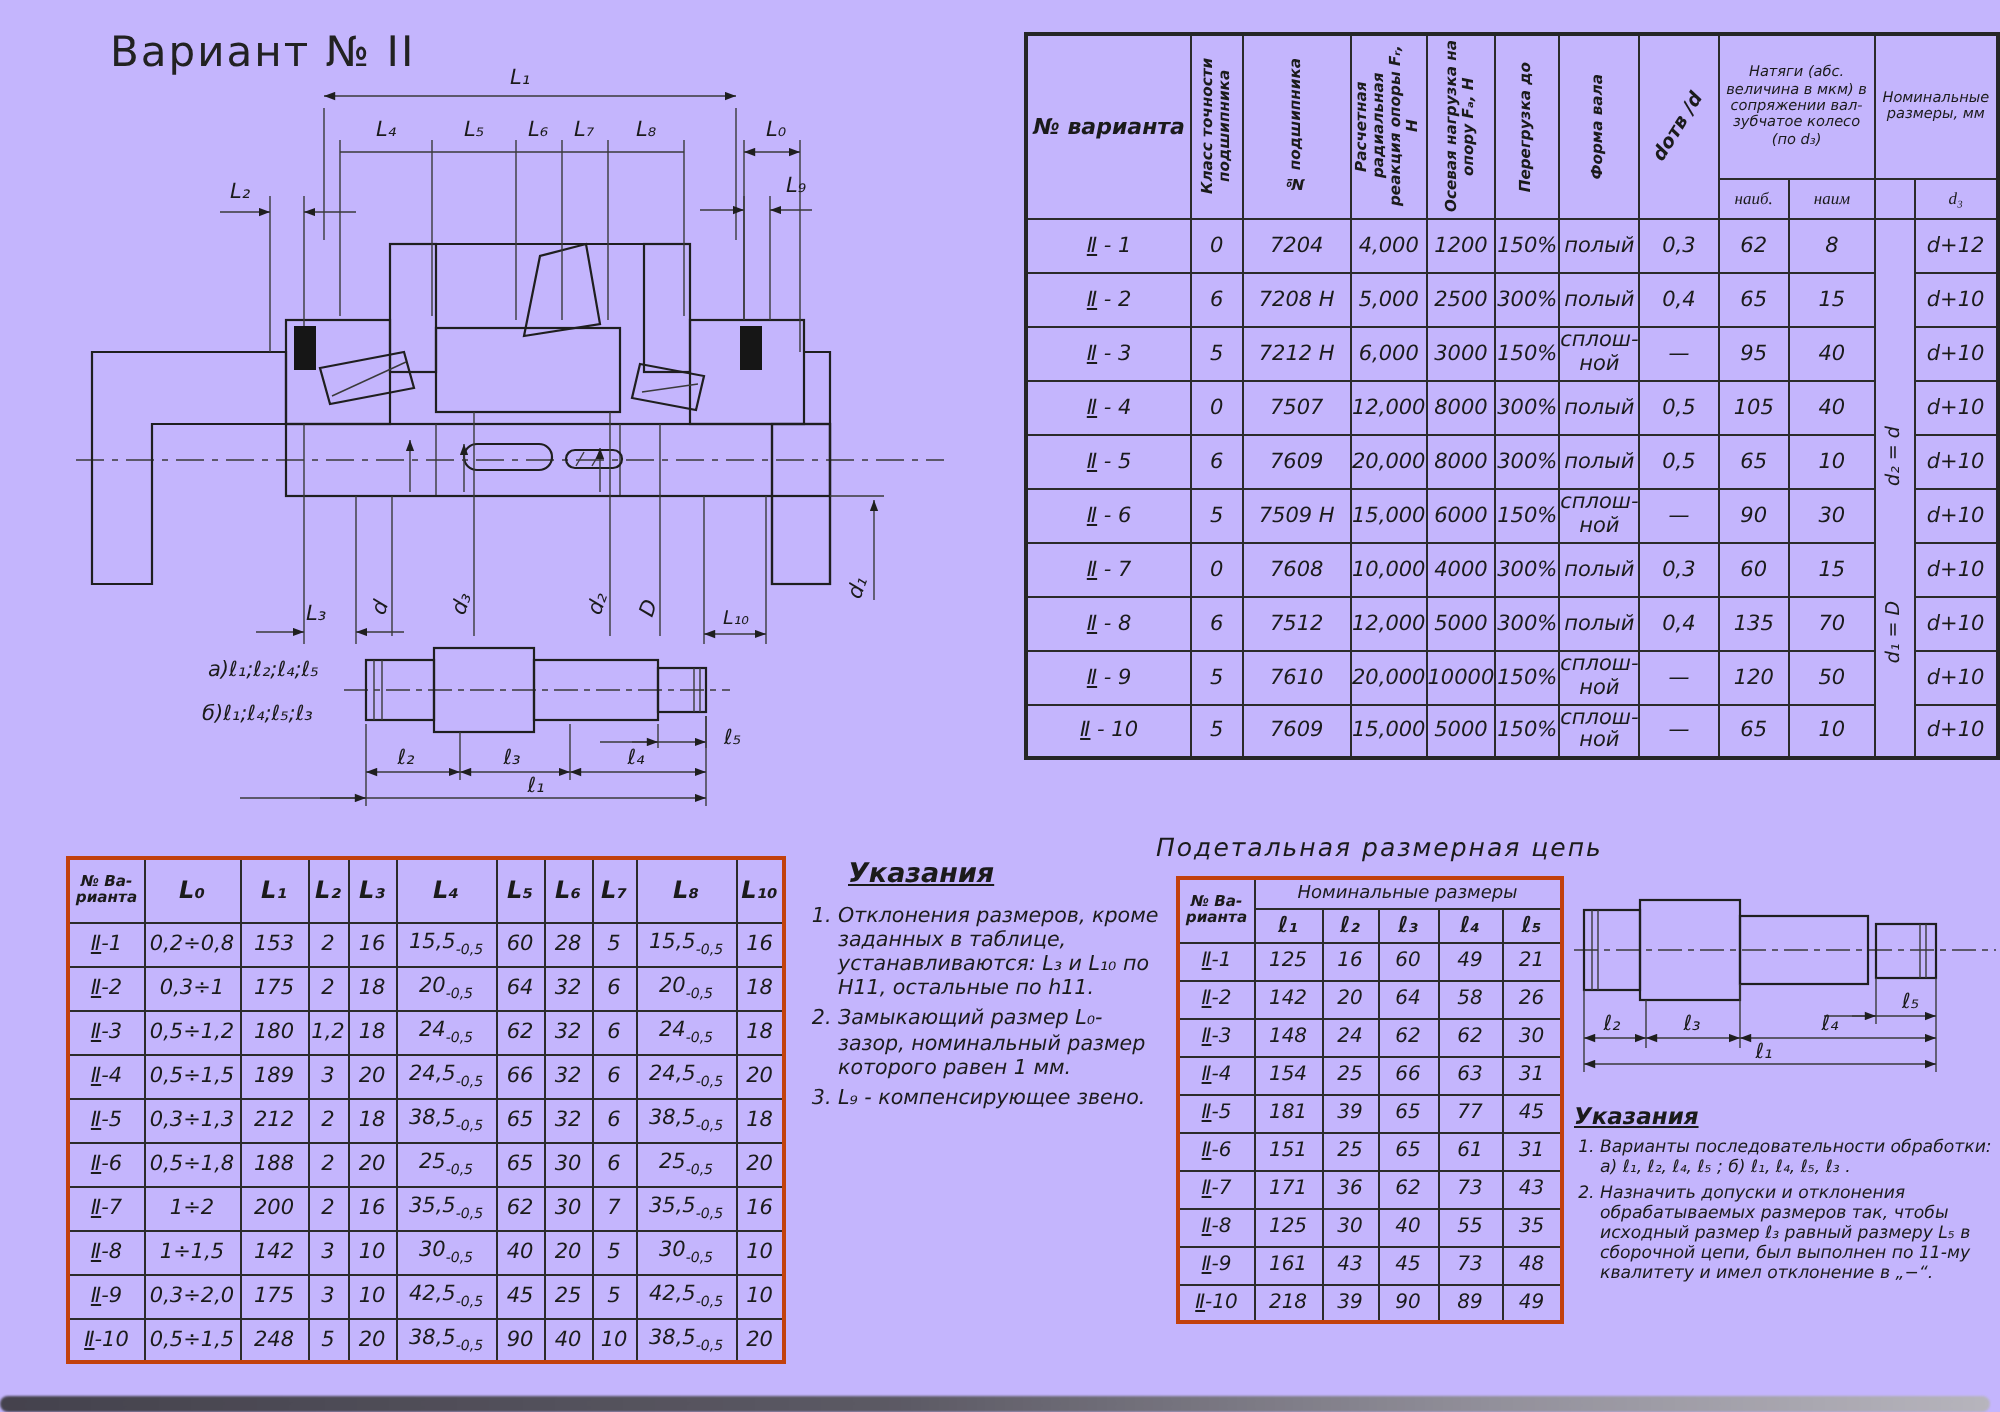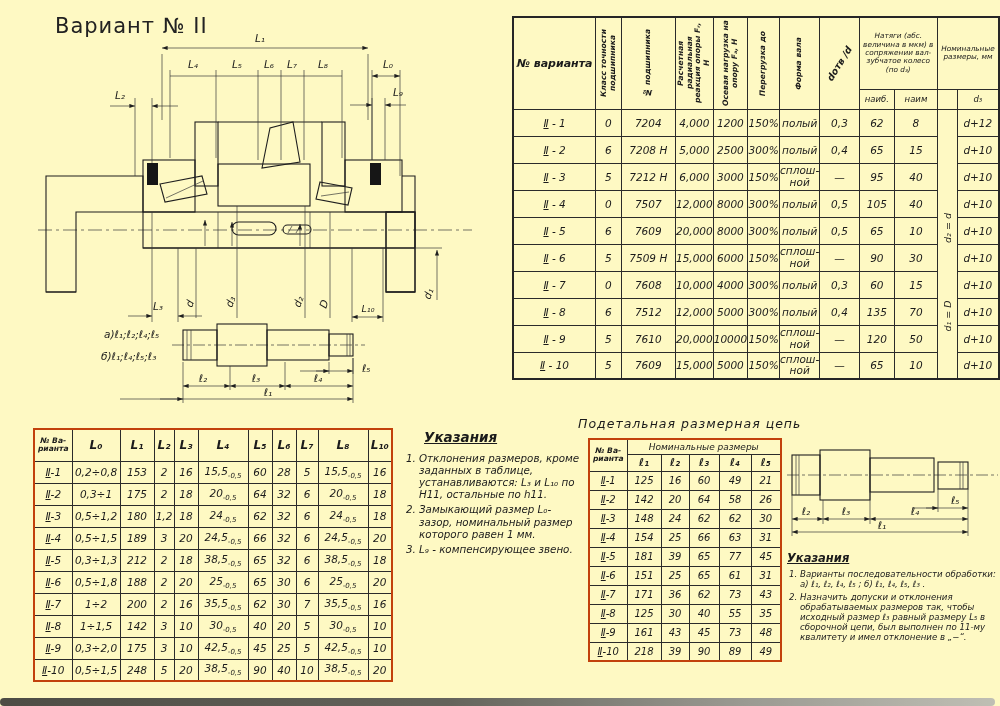--- a/index.html
+++ b/index.html
@@ -1,35 +1,35 @@
 <!DOCTYPE html>
 <html><head>
 <meta charset="utf-8">
 <style>
   html,body { margin:0; padding:0; background:#e8e8e6; }
-  .page { position:relative; width:1000px; height:706px; background:#fef9c3;
+  .page { position:relative; width:1000px; height:706px; background:#c4b5fd;
           font-family:"DejaVu Sans",sans-serif; color:#1b1b1b; overflow:hidden; }
   .abs { position:absolute; }
   .print-title { font-size:21px; letter-spacing:1px; color:#222; }
   table { border-collapse:collapse; table-layout:fixed; font-style:italic; }
   th,td { padding:0; text-align:center; vertical-align:middle; overflow:hidden; }
 
   
   .bearing table { border:2px solid #262626; }
   .bearing th, .bearing td { border:1.4px solid #2b2b2b; }
   .bearing thead tr:first-child { height:72px; }
   .bearing thead tr:last-child { height:20px; }
   .bearing tbody tr { height:27px; }
   .bearing tbody td { font-size:10.5px; }
   .bearing .h-var { font-size:11px; }
   .vh div { writing-mode:vertical-rl; transform:rotate(180deg); margin:0 auto;
             font-size:7.6px; line-height:1.12; max-height:86px; font-style:italic; }
   .diag div { transform:rotate(-58deg); font-size:9.5px; white-space:nowrap; }
   .h-group { font-size:7.3px; line-height:1.15; font-weight:normal; }
-  .h-sub { font-size:8.5px; font-weight:normal; }
+  .h-sub { font-size:8.5px; font-weight:normal;font-family:Liberation Serif, serif; }
   .form-cell { font-size:8px; line-height:1.05; }
   td.merged-cell { position:relative; }
   .m-note { position:absolute; left:50%; white-space:nowrap; font-size:9.5px; }
   .m-top { top:44%; transform:translate(-50%,-50%) rotate(-90deg); }
   .m-bot { top:77%; transform:translate(-50%,-50%) rotate(-90deg); }
 
   
   .chain table { border:2px solid #c2410c; }
   .chain th,.chain td { border:1.3px solid #2b2b2b; }
   .chain .h-var { font-size:7.6px; line-height:1.1; }

